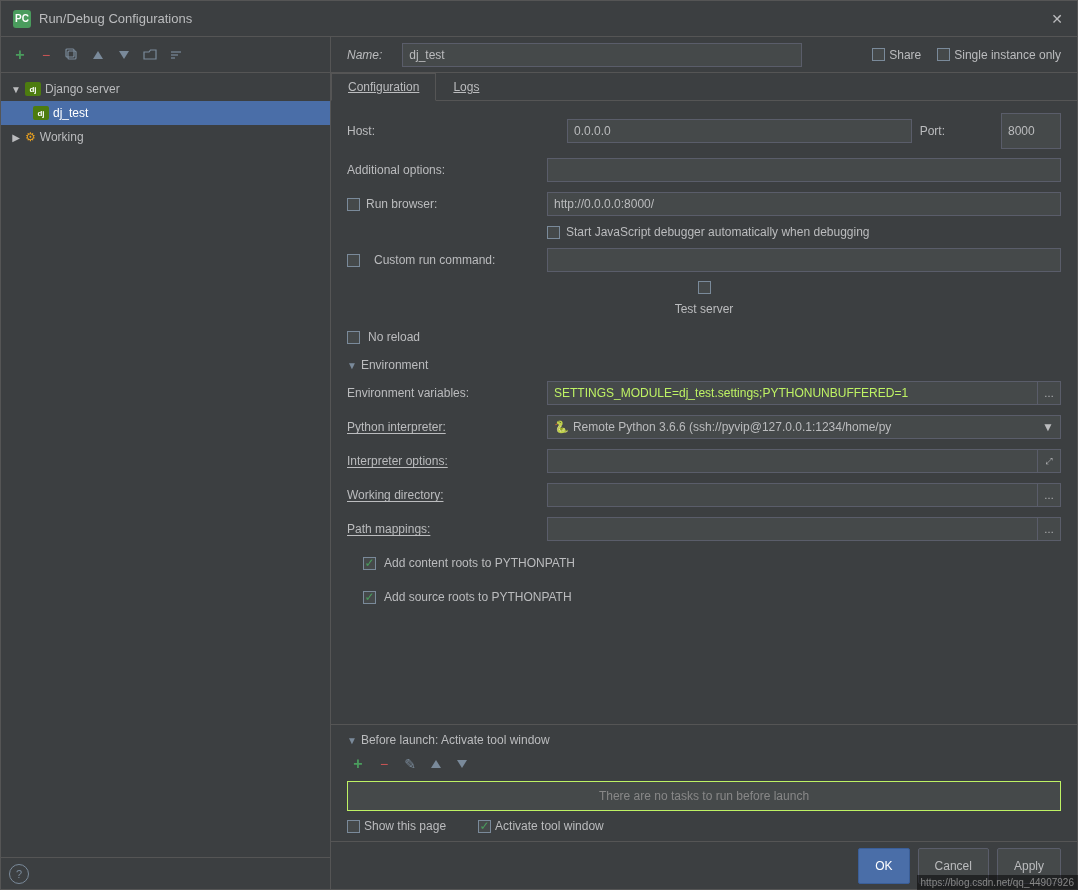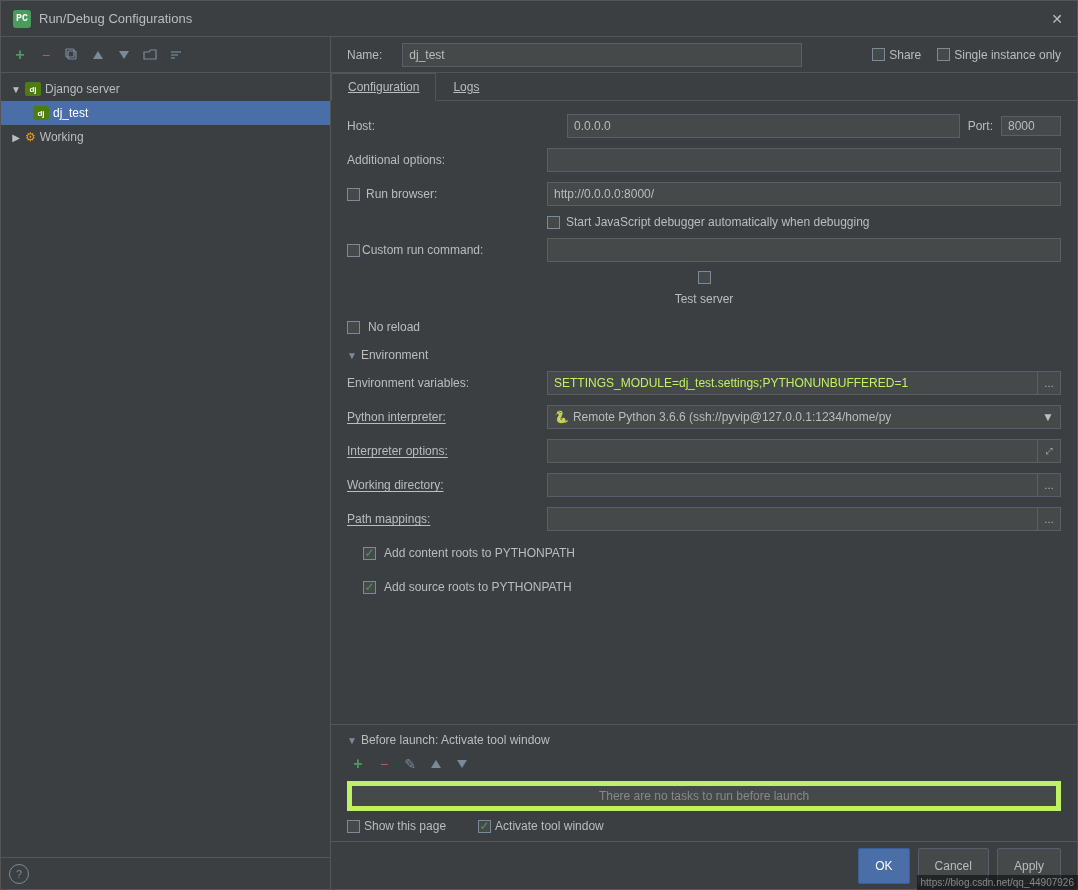--- a/index.html
+++ b/index.html
@@ -29,21 +29,21 @@
       border-bottom: 1px solid #555;
       flex-shrink: 0;
     }
     .title-bar .app-icon {
       width: 18px;
       height: 18px;
       background: #4a9c5d;
       border-radius: 3px;
       margin-right: 8px;
       display: flex; align-items: center; justify-content: center;
-      font-size: 10px; color: white; font-weight: bold; font-family: Liberation Mono, monospace;
+      font-size: 10px; color: white; font-weight: bold;
     }
     .title-bar .title {
       flex: 1;
       color: #bbbcbe;
       font-size: 13px;
     }
     .title-bar .close-btn {
       width: 16px; height: 16px;
       cursor: pointer;
       color: #bbbcbe;
@@ -133,21 +133,21 @@
       flex-direction: column;
     }
     .right-header {
       height: 36px;
       display: flex;
       align-items: center;
       padding: 0 16px;
       border-bottom: 1px solid #555;
       gap: 16px;
     }
-    .name-label { color: #bbbcbe; margin-right: 4px; }
+    .name-label { color: #bbbcbe; margin-right: 4px; font-style: italic; }
     .name-input {
       flex: 1;
       max-width: 400px;
       height: 24px;
       background: #45494a;
       border: 1px solid #5a5d6a;
       color: #bbbcbe;
       padding: 0 6px;
       font-size: 12px;
     }
@@ -224,26 +224,27 @@
       height: 24px;
       background: #45494a;
       border: 1px solid #5a5d6a;
       color: #bbbcbe;
       padding: 0 6px;
       font-size: 12px;
     }
     .port-label { color: #bbbcbe; }
     .port-input {
       width: 60px;
-      height: 20px;
+      height: 36px;
       background: #45494a;
       border: 1px solid #5a5d6a;
       color: #bbbcbe;
       padding: 0 6px;
       font-size: 12px;
+      margin-left: 48px;
     }
     .red-underline {
       position: relative;
     }
     .red-underline::after {
       content: '';
       position: absolute;
       bottom: -4px;
       left: 0;
       right: 20px;
@@ -362,21 +363,21 @@
       margin-bottom: 6px;
     }
     .launch-toolbar {
       display: flex;
       gap: 4px;
       margin-bottom: 6px;
     }
     .launch-task-area {
       height: 30px;
       background: #45494a;
-      border: 5px solid #bef264;
+      border: 1px solid #bef264;
       display: flex;
       align-items: center;
       justify-content: center;
       color: #888;
       font-size: 12px;
       margin-bottom: 8px;
     }
     .before-launch-checks {
       display: flex;
       align-items: center;
@@ -535,21 +536,21 @@
           </div>
           <input class="form-input" type="text" value="http://0.0.0.0:8000/" style="">
         </div>
 
         <div class="js-debugger-row">
           <div class="cb-box"></div>
           <span>Start JavaScript debugger automatically when debugging</span>
         </div>
 
         <div class="form-row">
-          <div style="display:flex;align-items:center;width:200px;gap:2px;flex-shrink:0;">
+          <div style="display:flex;align-items:center;width:200px;gap:14px;flex-shrink:0;">
             <div class="cb-box"></div>
             <span>Custom run command:</span>
           </div>
           <input class="form-input" type="text" style="">
         </div>
 
         <div class="checkbox-row" style="margin-left:0;flex-direction:column;">
           <div class="cb-box"></div>
           <span>Test server</span>
         </div>

